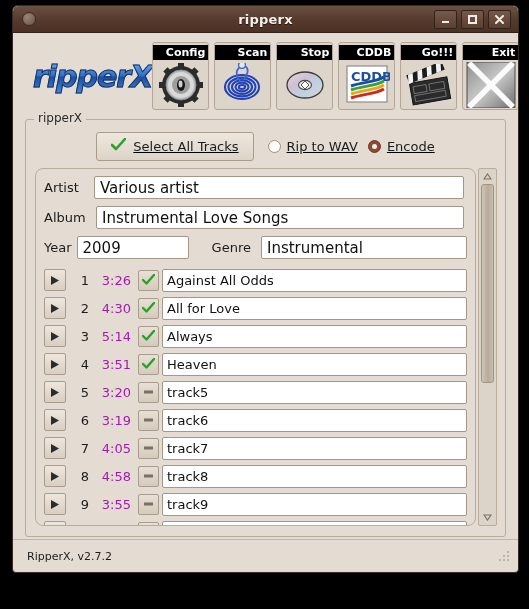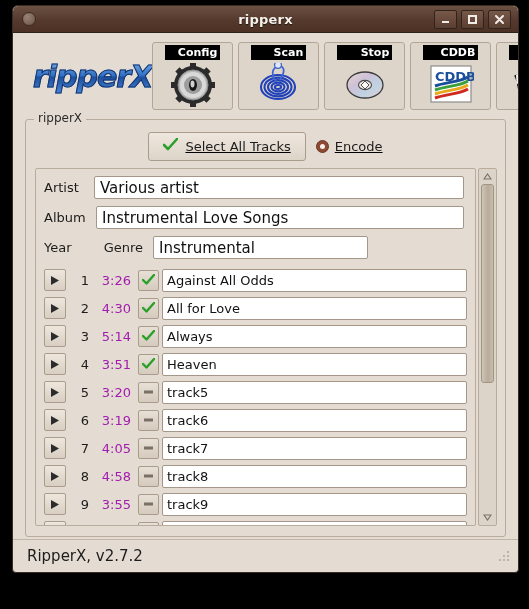--- a/index.html
+++ b/index.html
@@ -43,22 +43,22 @@
   }
   .logo{
     width:128px;font-style:italic;font-weight:bold;font-size:30px;
     letter-spacing:-1px;padding-left:12px;
     background:linear-gradient(to bottom,#86b4e8 0%,#2f6fc4 48%,#1d4f9e 52%,#4a86d8 100%);
     -webkit-background-clip:text;background-clip:text;color:transparent;
     -webkit-text-stroke:1px #13356e;
   }
   .tbtns{display:flex;gap:5px;margin-left:auto;}
   .tbtn{
-    width:81px;height:68px;background:#ded5ca;border:1px solid #b3a697;
-    border-radius:3px;display:flex;flex-direction:column;align-items:center;
+    width:57px;height:68px;background:#ded5ca;border:1px solid #b3a697;
+    border-radius:3px;display:flex;flex-direction:column;align-items:flex-end;
     padding-top:2px;box-sizing:border-box;
   }
   .tbtn .cap{
     width:55px;height:15px;background:#000;color:#fff;font-size:11px;
     font-weight:bold;text-align:right;line-height:15px;padding-right:3px;
     box-sizing:border-box;
   }
   .tbtn .art{flex:1;display:flex;align-items:center;justify-content:center;width:100%;}
   .tbtn.exit{padding-top:2px;}
 
@@ -89,21 +89,21 @@
   .radio.on{background:#8c4a33;border-color:#6e3724;}
   .radio.on::after{content:"";width:5px;height:5px;border-radius:50%;background:#f5efe9;}
 
   
   .panel{
     position:absolute;left:9px;top:48px;width:462px;height:358px;
     display:flex;
   }
   .panel-inner{
     width:441px;height:358px;overflow:hidden;position:relative;
-    border:1px solid #b9ac9d;border-radius:2px;background:#e4dcd2;box-sizing:border-box;
+    border:1px solid #b9ac9d;border-radius:8px;background:#e4dcd2;box-sizing:border-box;
   }
   .meta{padding:7px 8px 0 8px;}
   .mrow{display:flex;align-items:center;margin-bottom:7px;}
   .mlabel{font-size:13px;color:#1c1c1c;}
   .inp{
     height:23px;border:1px solid #a4978a;border-radius:2px;background:#fff;
     font-size:15px;color:#111;padding:0 5px;box-sizing:border-box;
     display:flex;align-items:center;font-family:"DejaVu Sans","Liberation Sans",sans-serif;
   }
   .lbl-artist{width:50px;}
@@ -145,21 +145,21 @@
     position:absolute;left:2px;right:2px;top:0;height:61%;
     background:linear-gradient(to right,#cfc4b6,#b8ab9c 55%,#c9bdaf);
     border:1px solid #a2957f;border-radius:3px;box-sizing:border-box;
   }
 
   
   .statusbar{
     position:absolute;left:0;right:0;bottom:0;height:32px;
     border-top:1px solid #c2b6a8;display:flex;align-items:center;
   }
-  .status-text{font-size:15px;color:#1c1c1c;padding-left:14px;}
+  .status-text{font-size:11px;color:#1c1c1c;padding-left:14px;}
   .grip{position:absolute;right:8px;bottom:6px;opacity:.45;}
 </style>
 </head>
 <body>
 
 <div class="window">
 
   <div class="titlebar">
     <div class="tb-menu"></div>
     <div class="tb-title">ripperx</div>
@@ -326,20 +326,24 @@
     <div class="ctrlrow">
       <div class="selall">
         <span>
           <svg width="15" height="14" viewBox="0 0 15 14">
             <path d="M1 7 L5 11 L14 1" fill="none" stroke="#2aa02a" stroke-width="2.6" stroke-linecap="round" stroke-linejoin="round"></path>
           </svg>
         </span>
         <span>Select All Tracks</span>
       </div>
 
+      <div class="radio-wrap">
+        <span class="radio"></span>
+        <span>Rip to WAV</span>
+      </div>
 
       <div class="radio-wrap" style="margin-left:-4px;">
         <span class="radio on"></span>
         <span>Encode</span>
       </div>
     </div>
 
     <div class="panel">
       <div class="panel-inner">
 
@@ -347,20 +351,21 @@
           <div class="mrow">
             <div class="mlabel lbl-artist">Artist</div>
             <div class="inp" style="width:370px;">Various artist</div>
           </div>
           <div class="mrow">
             <div class="mlabel lbl-album">Album</div>
             <div class="inp" style="width:368px;">Instrumental Love Songs</div>
           </div>
           <div class="mrow">
             <div class="mlabel lbl-year">Year</div>
+            <div class="inp" style="width:117px;">2009</div>
             <div class="mlabel lbl-genre">Genre</div>
             <div class="inp" style="width:215px;">Instrumental</div>
           </div>
         </div>
 
         <div class="tracks">
             <div class="trow">
               <div class="play">
                 <svg width="10" height="11" viewBox="0 0 10 11">
                   <path d="M1 1 L9 5.5 L1 10 Z" fill="#2b2b2b"></path>

